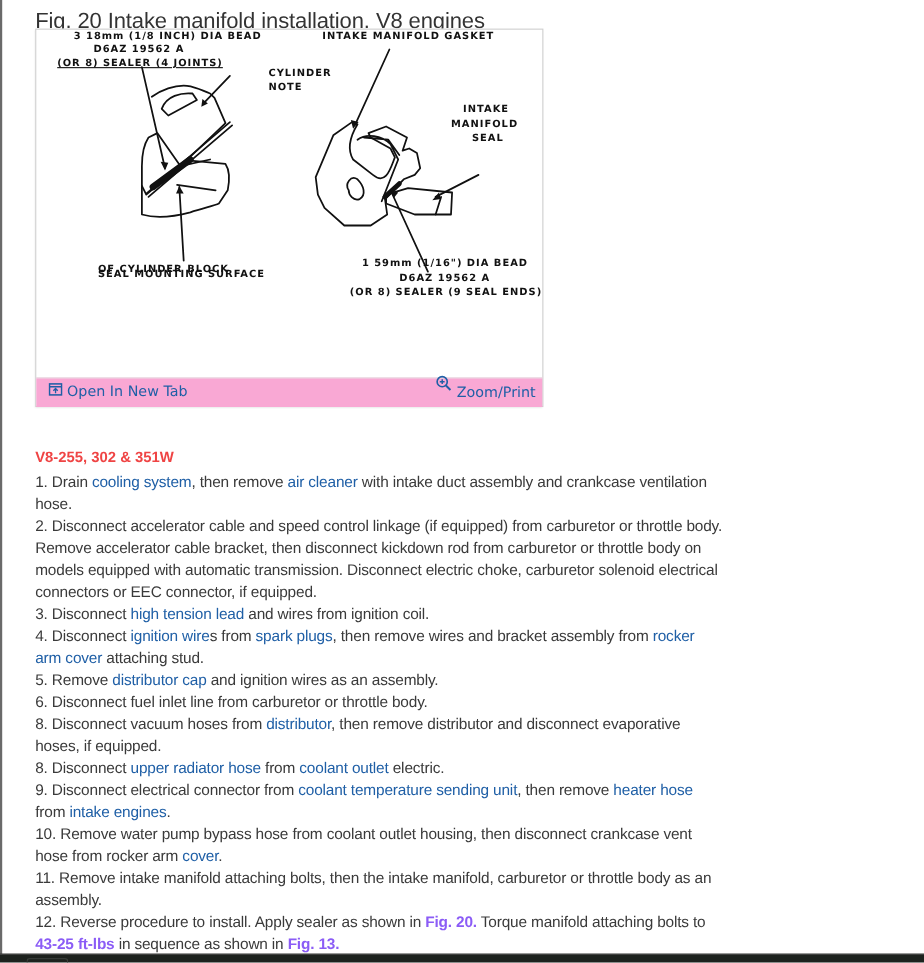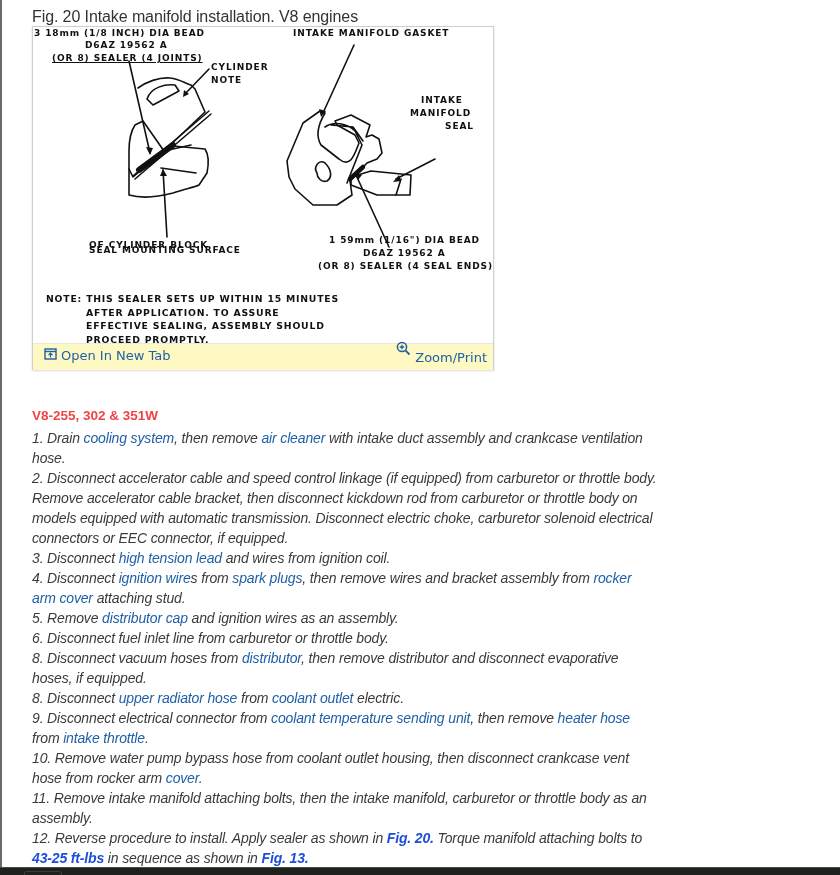--- a/index.html
+++ b/index.html
@@ -16,65 +16,65 @@
     .bottom-bar {
       position: absolute; left: 0; top: 867px; width: 840px; height: 8px;
       background: #1d221e; border-top: 1px solid #4a4a4a;
     }
     .bottom-bar .tab-stub {
       position: absolute; left: 24px; top: 3px; width: 36px; height: 6px;
       border: 1px solid #3a3f3b; border-bottom: none; border-radius: 3px 3px 0 0;
     }
     .fig-caption {
       position: absolute; left: 32px; top: 8px;
-      font-size: 16px; color: #333; letter-spacing: -0.1px;
+      font-size: 20px; color: #333; letter-spacing: -0.1px;
     }
     .figure-box {
       position: absolute; left: 32px; top: 26px; width: 460px; height: 342px;
       border: 1px solid #cfcfcf; background: #fff;
       box-shadow: 0 1px 2px rgba(0,0,0,0.15);
     }
     .figure-img {
       position: absolute; left: 0; top: 0; width: 460px; height: 316px; overflow: hidden;
       font-family: "DejaVu Sans", sans-serif; color: #111; font-weight: bold;
     }
     .lbl {
       position: absolute; font-size: 9px; line-height: 13px; letter-spacing: 0.9px;
       white-space: nowrap; text-align: left;
     }
-    .lbl.left { text-align: left; }
+    .lbl.left { text-align: left; padding-left: 33px; }
     .note {
       position: absolute; left: 13px; top: 265px;
       font-size: 9.3px; line-height: 13.5px; letter-spacing: 0.8px; white-space: nowrap;
     }
     .note .indent { padding-left: 40px; display: block; }
     .fig-svg { position: absolute; left: 0; top: 0; }
     .figure-footer {
       position: absolute; left: 0; top: 316px; width: 460px; height: 26px;
-      background: #fef9c3; border-top: 1px solid #e8e8e8;
+      background: #f9a8d4; border-top: 1px solid #e8e8e8;
       font-family: "DejaVu Sans", sans-serif; font-size: 13px; color: #1f5fa6;
     }
     .footer-link {
       position: absolute; top: 4px; display: flex; align-items: center; gap: 4px;
       cursor: pointer; white-space: nowrap;
     }
     .footer-link.open { left: 11px; }
     .footer-link.zoom { right: 6px; top: 0px; }
     .section-title {
       position: absolute; left: 32px; top: 408px;
       font-size: 13.5px; font-weight: bold; color: #ef4444;
     }
     .steps {
       position: absolute; left: 32px; top: 428px; width: 625px;
       font-size: 14px; line-height: 20px; color: #3a3a3a;
       font-family: "Liberation Sans", sans-serif; letter-spacing: -0.15px;
     }
-    .step { margin: 0; font-style: italic; }
+    .step { margin: 0; }
     .step a { color: #1f5fa6; text-decoration: none; cursor: pointer; }
-    .step b { color: #1d4ed8; }
+    .step b { color: #8b5cf6; }
   </style>
 </head>
 <body>
 
 <div class="left-rail"></div>
 
 <div class="fig-caption">Fig. 20 Intake manifold installation. V8 engines</div>
 
 <div class="figure-box">
   <div class="figure-img">
@@ -114,33 +114,27 @@
     </svg>
 
     <div class="lbl left" style="left:1px; top:0px;">3 18mm (1/8 INCH) DIA  BEAD</div>
     <div class="lbl" style="left:52px; top:12px;">D6AZ 19562 A</div>
     <div class="lbl" style="left:19px; top:25px;text-decoration:underline;">(OR 8) SEALER (4 JOINTS)</div>
     <div class="lbl left" style="left:178px; top:34px;">CYLINDER</div>
     <div class="lbl left" style="left:178px; top:47px;">NOTE</div>
     <div class="lbl" style="left:260px; top:0px;">INTAKE MANIFOLD GASKET</div>
     <div class="lbl" style="left:388px; top:67px;">INTAKE</div>
     <div class="lbl" style="left:377px; top:80px;">MANIFOLD</div>
-    <div class="lbl" style="left:412px; top:93px;">SEAL</div>
+    <div class="lbl" style="left:396px; top:93px;">SEAL</div>
     <div class="lbl" style="left:56px; top:217px;">SEAL MOUNTING SURFACE</div>
     <div class="lbl" style="left:56px; top:212px;">OF CYLINDER BLOCK</div>
     <div class="lbl" style="left:296px; top:207px;">1 59mm (1/16") DIA  BEAD</div>
     <div class="lbl" style="left:330px; top:220px;">D6AZ 19562 A</div>
-    <div class="lbl" style="left:285px; top:233px;">(OR 8) SEALER (4 SEAL ENDS)</div>
+    <div class="lbl" style="left:285px; top:233px;">(OR 8) SEALER (9 SEAL ENDS)</div>
 
-    <div class="note">
-      <span style="display:block">NOTE: THIS SEALER SETS UP WITHIN 15 MINUTES</span>
-      <span class="indent">AFTER APPLICATION. TO ASSURE</span>
-      <span class="indent">EFFECTIVE SEALING, ASSEMBLY SHOULD</span>
-      <span class="indent">PROCEED PROMPTLY.</span>
-    </div>
   </div>
 
   <div class="figure-footer">
     <div class="footer-link open">
       <span>
         <svg width="13" height="12" viewBox="0 0 13 12">
           <rect x="1" y="1" width="11" height="10" fill="none" stroke="#1f5fa6" stroke-width="1.4"></rect>
           <line x1="1" y1="3.5" x2="12" y2="3.5" stroke="#1f5fa6" stroke-width="1.4"></line>
           <path d="M 6.5 9.5 L 6.5 5.5 M 4.5 7.2 L 6.5 5.2 L 8.5 7.2" fill="none" stroke="#1f5fa6" stroke-width="1.2"></path>
         </svg>
@@ -164,21 +158,21 @@
 
 <div class="steps" id="steps">
     <p class="step"><span>1.  Drain </span><a>cooling system</a><span>, then remove </span><a>air cleaner</a><span> with intake duct assembly and crankcase ventilation hose.</span></p>
     <p class="step"><span>2.  Disconnect accelerator cable and speed control linkage (if equipped) from carburetor or throttle body. Remove accelerator cable bracket, then disconnect kickdown rod from carburetor or throttle body on models equipped with automatic transmission. Disconnect electric choke, carburetor solenoid electrical connectors or EEC connector, if equipped.</span></p>
     <p class="step"><span>3.  Disconnect </span><a>high tension lead</a><span> and wires from ignition coil.</span></p>
     <p class="step"><span>4.  Disconnect </span><a>ignition wire</a><span>s from </span><a>spark plugs</a><span>, then remove wires and bracket assembly from </span><a>rocker arm cover</a><span> attaching stud.</span></p>
     <p class="step"><span>5.  Remove </span><a>distributor cap</a><span> and ignition wires as an assembly.</span></p>
     <p class="step"><span>6.  Disconnect fuel inlet line from carburetor or throttle body.</span></p>
     <p class="step"><span>8.  Disconnect vacuum hoses from </span><a>distributor</a><span>, then remove distributor and disconnect evaporative hoses, if equipped.</span></p>
     <p class="step"><span>8.  Disconnect </span><a>upper radiator hose</a><span> from </span><a>coolant outlet</a><span> electric.</span></p>
-    <p class="step"><span>9.  Disconnect electrical connector from </span><a>coolant temperature sending unit</a><span>, then remove </span><a>heater hose</a><span> from </span><a>intake throttle</a><span>.</span></p>
+    <p class="step"><span>9.  Disconnect electrical connector from </span><a>coolant temperature sending unit</a><span>, then remove </span><a>heater hose</a><span> from </span><a>intake engines</a><span>.</span></p>
     <p class="step"><span>10. Remove water pump bypass hose from coolant outlet housing, then disconnect crankcase vent hose from rocker arm </span><a>cover</a><span>.</span></p>
     <p class="step"><span>11. Remove intake manifold attaching bolts, then the intake manifold, carburetor or throttle body as an assembly.</span></p>
     <p class="step"><span>12. Reverse procedure to install. Apply sealer as shown in </span><b>Fig. 20.</b><span> Torque manifold attaching bolts to </span><b>43-25 ft-lbs</b><span> in sequence as shown in </span><b>Fig. 13.</b></p>
   </div>
 
 <div class="bottom-bar">
   <div class="tab-stub"></div>
 </div>
 
 </body></html>

